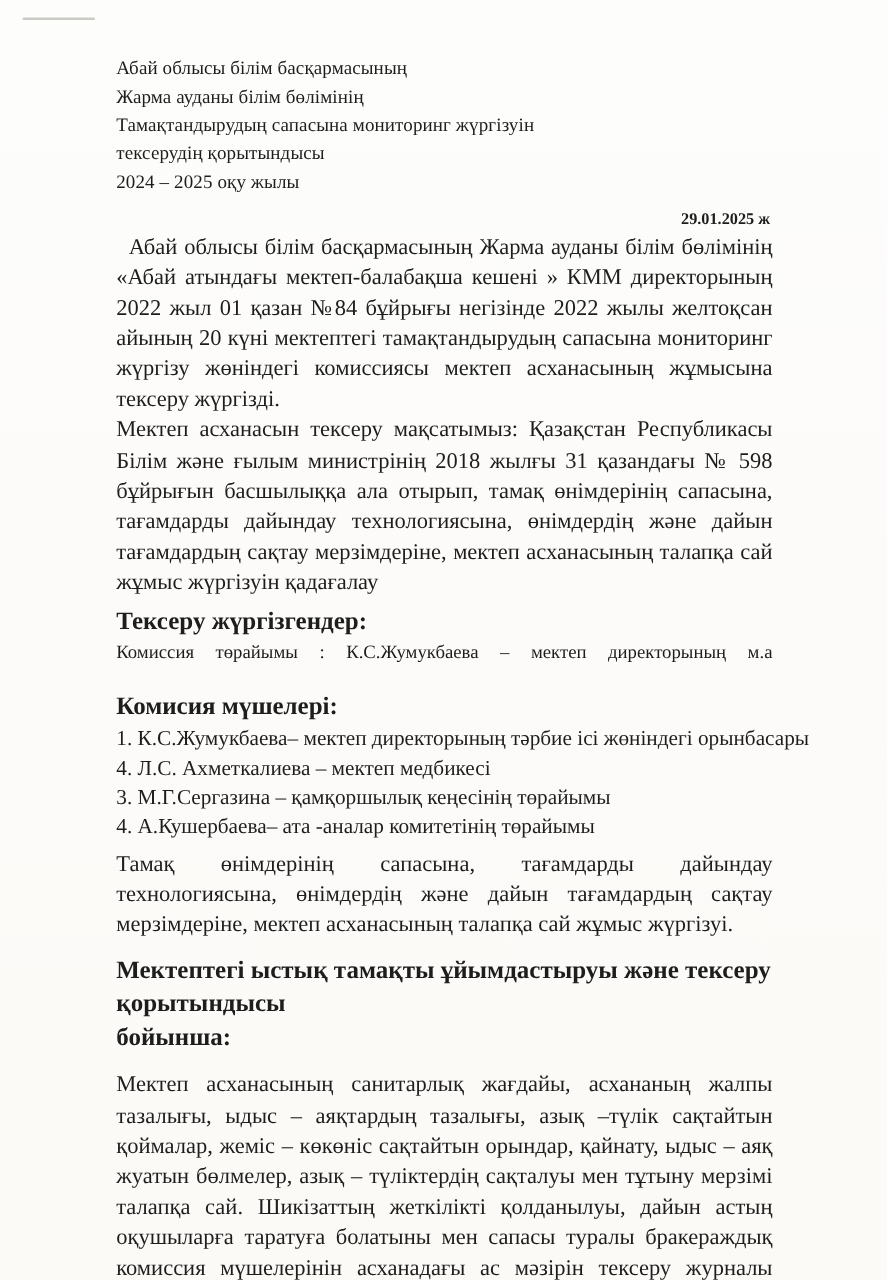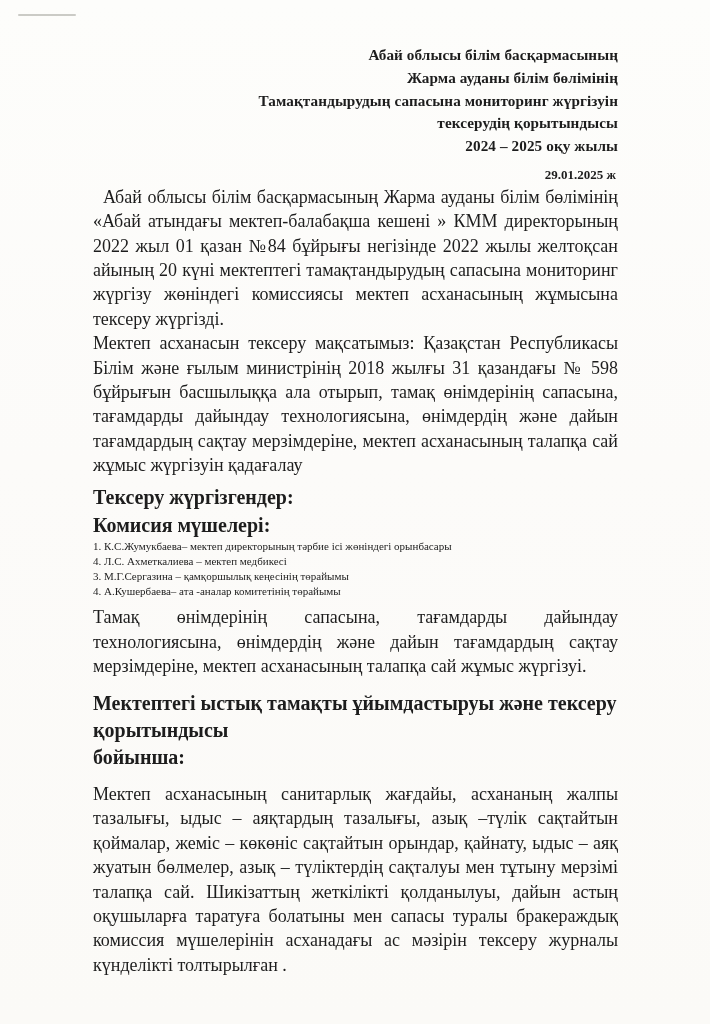--- a/index.html
+++ b/index.html
@@ -33,22 +33,22 @@
     opacity: .75;
     border-radius: 1px;
   }
   .content {
     position: absolute;
     left: 93px;
     top: 44px;
     width: 525px;
   }
   .title-block {
-    text-align: right;
-    font-weight: bold;
+    text-align: left;
+    font-weight: normal;
     font-size: 15.2px;
     line-height: 1.50;
     letter-spacing: .1px;
   }
   .title-block div {
     white-space: nowrap;
   }
   .date-line {
     text-align: right;
     font-weight: bold;
@@ -76,21 +76,21 @@
     font-size: 20px;
     line-height: 1.36;
     text-align: left;
   }
   .members {
     margin: 0;
     padding: 0;
     list-style: none;
   }
   .members li {
-    font-size: 11px;
+    font-size: 17px;
     line-height: 1.355;
     margin: 0;
     white-space: nowrap;
   }
   .chair-line {
     margin: 0;
     font-size: 15px;
     line-height: 1.355;
     text-align: justify;
     text-justify: inter-word;
@@ -121,20 +121,21 @@
     <div class="date-line">29.01.2025 ж</div>
 
     <p class="body-par indent-first">Абай облысы білім басқармасының Жарма ауданы  білім бөлімінің «Абай атындағы мектеп-балабақша кешені » КММ  директорының 2022 жыл 01 қазан  №84 бұйрығы негізінде 2022 жылы желтоқсан айының  20 күні мектептегі тамақтандырудың сапасына мониторинг жүргізу жөніндегі комиссиясы мектеп асханасының жұмысына тексеру жүргізді.</p>
 
     <p class="body-par">Мектеп асханасын тексеру  мақсатымыз: Қазақстан Республикасы Білім және ғылым министрінің 2018 жылғы 31 қазандағы № 598 бұйрығын басшылыққа ала отырып, тамақ өнімдерінің сапасына, тағамдарды дайындау технологиясына, өнімдердің және дайын тағамдардың сақтау мерзімдеріне, мектеп асханасының талапқа сай жұмыс жүргізуін қадағалау</p>
 
     <div class="gap-sm"></div>
 
     <p class="bold-head">Тексеру жүргізгендер:</p>
 
+    <p class="chair-line">Комиссия төрайымы : К.С.Жумукбаева – мектеп    директорының  м.а</p>
 
     <p class="bold-head">Комисия мүшелері:</p>
 
     <ul class="members">
       <li>1.  К.С.Жумукбаева– мектеп  директорының тәрбие ісі жөніндегі орынбасары</li>
       <li>4. Л.С. Ахметкалиева – мектеп  медбикесі</li>
       <li>3. М.Г.Сергазина – қамқоршылық кеңесінің төрайымы</li>
       <li>4. А.Кушербаева– ата -аналар  комитетінің төрайымы</li>
     </ul>
 

